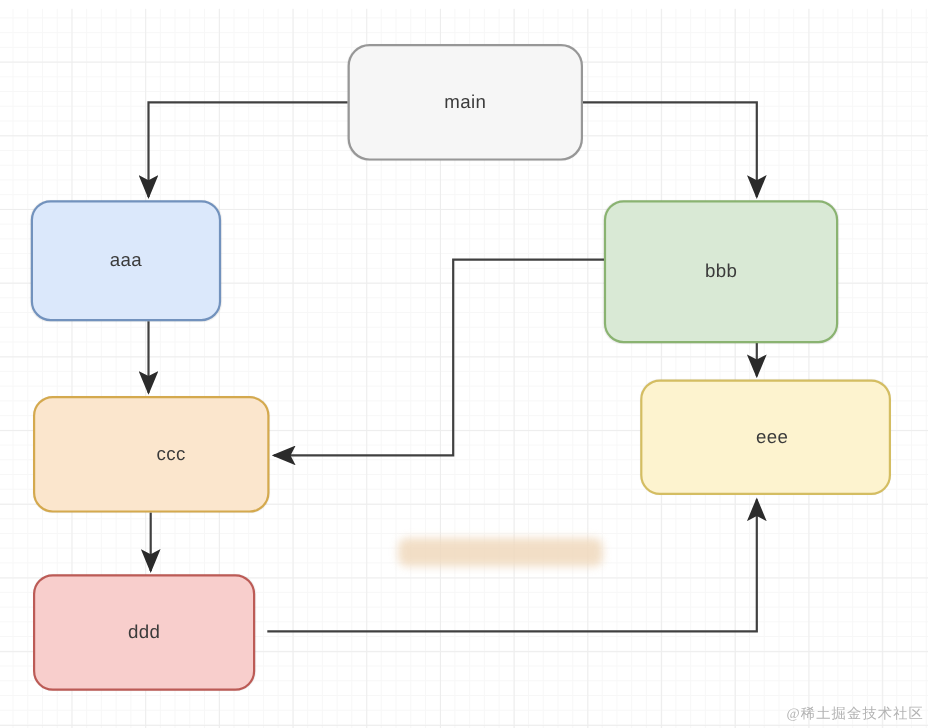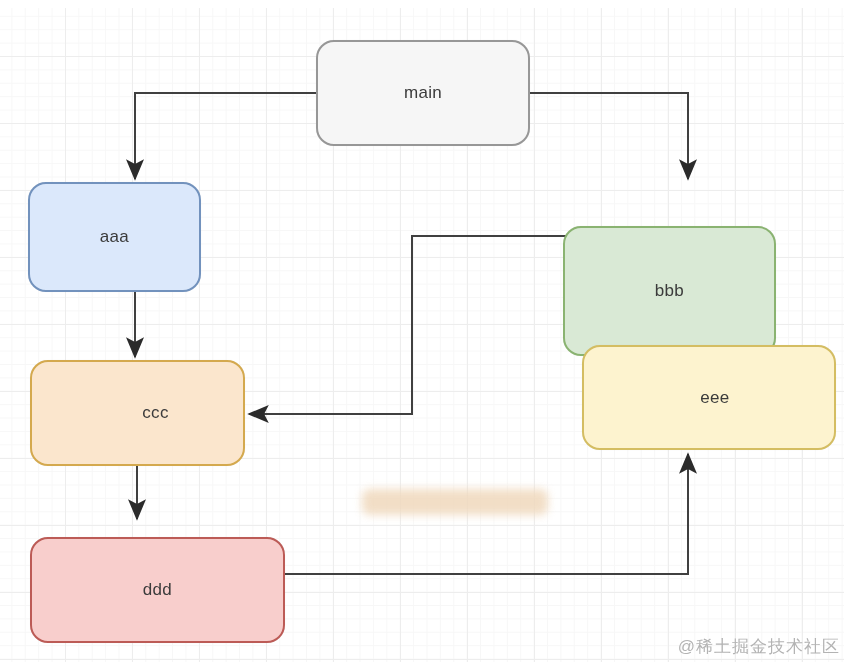--- a/index.html
+++ b/index.html
@@ -52,24 +52,25 @@
   .blur-wm {
     position: absolute;
     border-radius: 8px;
     filter: blur(4px);
     opacity: 0.85;
   }
   .watermark {
     position: absolute;
     right: 4px;
     bottom: 4px;
-    font-size: 17px;
+    font-size: 13px;
     color: #b3b3b3;
     letter-spacing: 1px;
     white-space: nowrap;
+    font-family: Liberation Serif, serif;
   }
 </style>
 </head>
 <body>
 
 <div class="canvas">
 
   <svg class="edge-layer" viewBox="0 0 844 662" xmlns="http://www.w3.org/2000/svg">
     <defs>
       <marker id="arrowhead" viewBox="0 0 12 10" refX="11" refY="5" markerWidth="11" markerHeight="9" orient="auto-start-reverse">
@@ -81,25 +82,25 @@
         <polyline points="530,93 688,93 688,179" fill="none" stroke="#404040" stroke-width="2" marker-end="url(#arrowhead)"></polyline>
         <polyline points="135,292 135,357" fill="none" stroke="#404040" stroke-width="2" marker-end="url(#arrowhead)"></polyline>
         <polyline points="688,292 688,342" fill="none" stroke="#404040" stroke-width="2" marker-end="url(#arrowhead)"></polyline>
         <polyline points="583,236 412,236 412,414 249,414" fill="none" stroke="#404040" stroke-width="2" marker-end="url(#arrowhead)"></polyline>
         <polyline points="137,466 137,519" fill="none" stroke="#404040" stroke-width="2" marker-end="url(#arrowhead)"></polyline>
         <polyline points="243,574 688,574 688,454" fill="none" stroke="#404040" stroke-width="2" marker-end="url(#arrowhead)"></polyline>
       </g>
   </svg>
 
   <div id="node-layer">
-      <div class="node" style="left: 316px; top: 40px; width: 214px; height: 106px; background: rgb(246, 246, 246); border-color: rgb(151, 151, 151);">main</div>
+      <div class="node" style="left: 316px; top: 40px; width: 214px; height: 106px; background: rgb(246, 246, 246); border-color: rgb(151, 151, 151); border-radius: 20px;">main</div>
       <div class="node" style="left: 28px; top: 182px; width: 173px; height: 110px; background: rgb(219, 232, 251); border-color: rgb(114, 146, 189);">aaa</div>
-      <div class="node" style="left: 563px; top: 182px; width: 213px; height: 130px; background: rgb(217, 233, 213); border-color: rgb(138, 179, 113); margin-top: 44px;">bbb</div>
+      <div class="node" style="left: 549px; top: 182px; width: 213px; height: 130px; background: rgb(217, 233, 213); border-color: rgb(138, 179, 113);">bbb</div>
       <div class="node" style="left: 30px; top: 360px; width: 215px; height: 106px; background: rgb(251, 230, 205); border-color: rgb(212, 169, 78); padding-left: 36px;">ccc</div>
-      <div class="node" style="left: 582px; top: 345px; width: 254px; height: 105px; background: rgb(253, 243, 207); border-color: rgb(212, 189, 98); padding-left: 12px;">eee</div>
-      <div class="node" style="left: 30px; top: 522px; width: 255px; height: 106px; background: rgb(248, 206, 204); border-color: rgb(188, 91, 86); margin-top: 15px;">ddd</div>
+      <div class="node" style="left: 582px; top: 345px; width: 228px; height: 105px; background: rgb(253, 243, 207); border-color: rgb(212, 189, 98); padding-left: 12px;">eee</div>
+      <div class="node" style="left: 30px; top: 522px; width: 202px; height: 106px; background: rgb(248, 206, 204); border-color: rgb(188, 91, 86);">ddd</div>
     </div>
 
   <div class="blur-wm" id="blur-wm" style="left: 362px; top: 489px; width: 186px; height: 26px; background: rgb(240, 217, 189);"></div>
 
   <div class="watermark">@稀土掘金技术社区</div>
 
 </div>
 
 </body></html>

